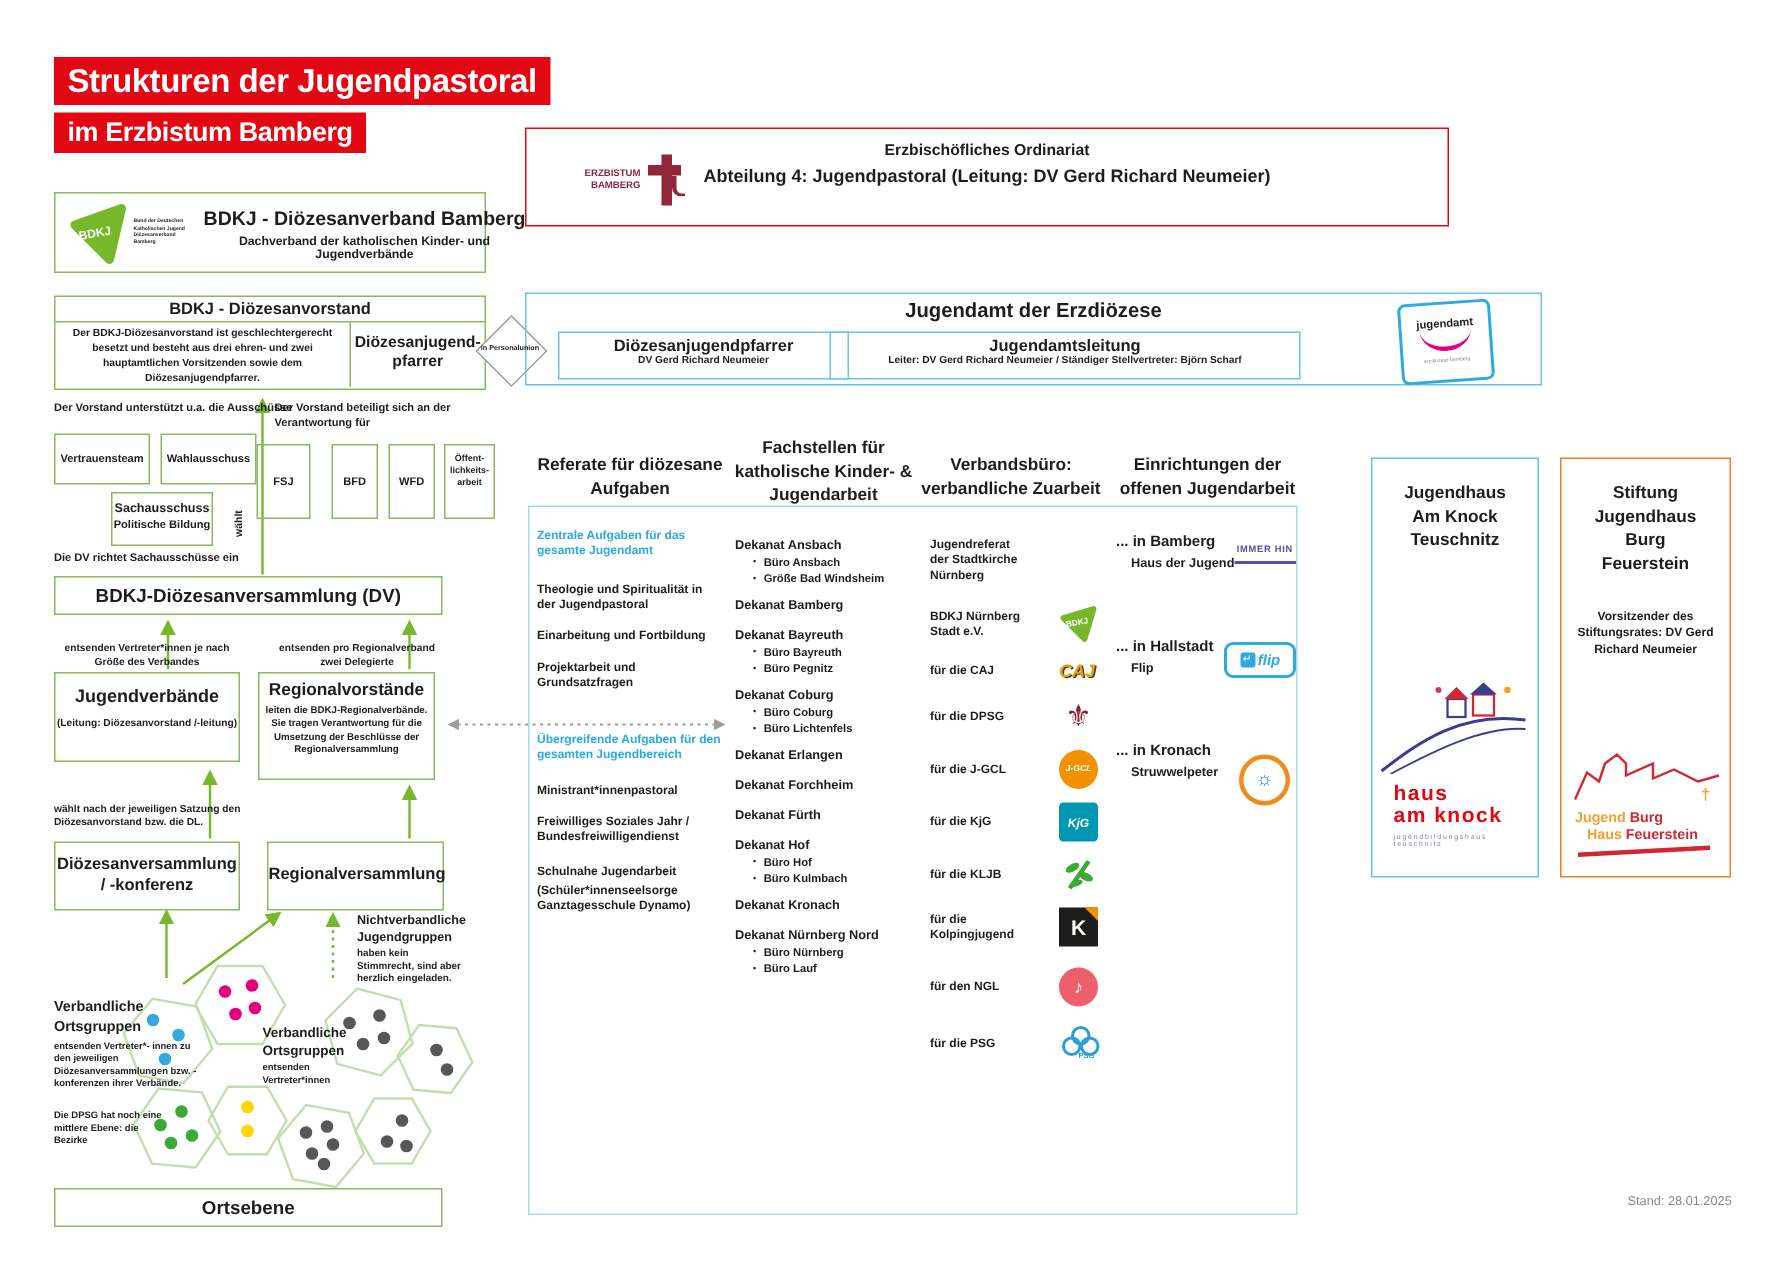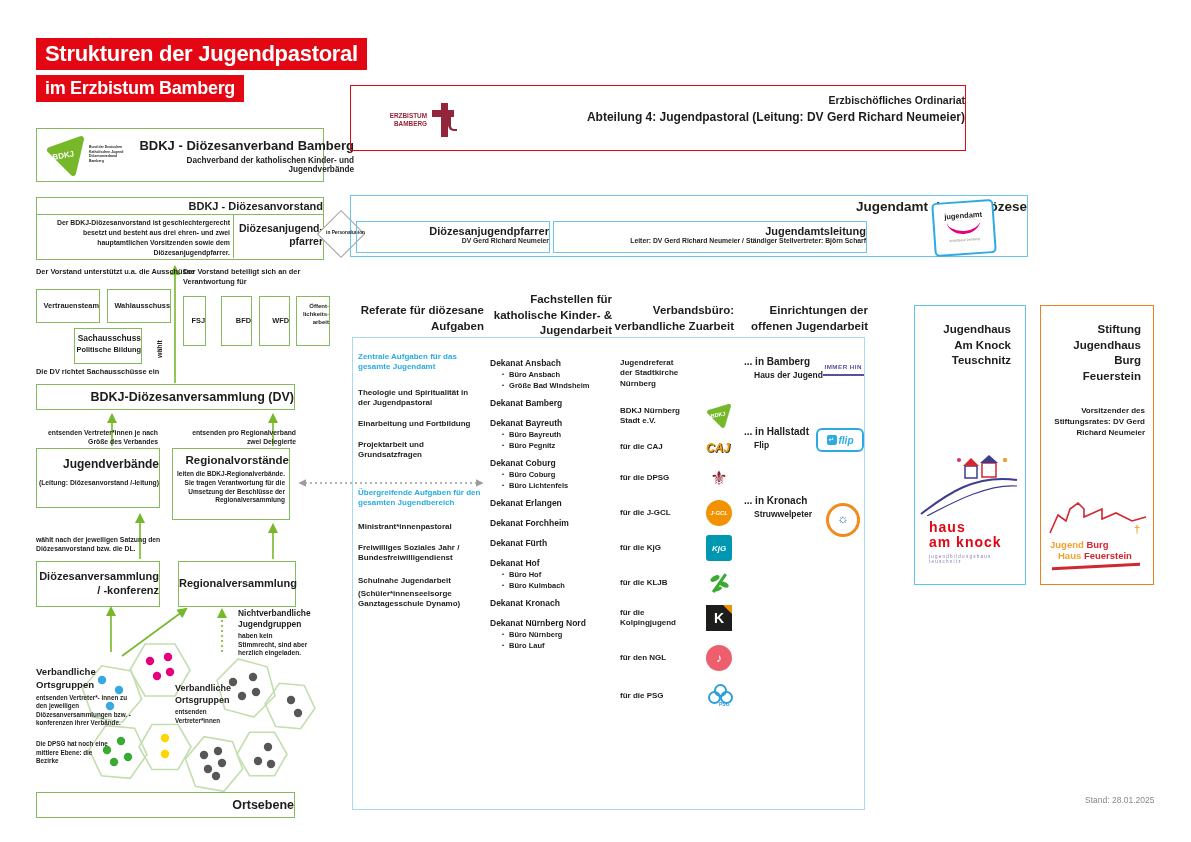--- a/index.html
+++ b/index.html
@@ -1,20 +1,20 @@
 <!DOCTYPE html>
 <html><head>
 <meta charset="utf-8">
 <style>
   html,body{margin:0;padding:0;background:#fff;}
   #canvas{position:relative;width:1191px;height:842px;background:#fff;overflow:hidden;
           font-family:"Liberation Sans",sans-serif;color:#1d1d1b;}
   .abs{position:absolute;}
   .b{font-weight:bold;}
-  .center{text-align:right;}
+  .center{text-align:center;}
   .gbox{position:absolute;border:1.6px solid #85bb5c;background:transparent;box-sizing:border-box;}
   .bbox{position:absolute;border:1.6px solid #6ac2ee;background:transparent;box-sizing:border-box;}
   .redbar{position:absolute;background:#e30613;color:#fff;font-weight:bold;padding:3px 9px;letter-spacing:-0.3px;}
   .hex{fill:none;stroke:#c3deae;stroke-width:1.6;}
   .blue-h{color:#29abe2;}
   .dek-name{font-size:8.5px;font-weight:bold;}
   .buero{font-size:7.5px;font-weight:bold;padding-left:12px;margin-top:2px;}
   .bullet{font-size:6px;margin-right:5px;vertical-align:1px;}
   .c1-item{font-size:8px;font-weight:bold;line-height:1.25;}
   .c3-row{display:flex;align-items:center;justify-content:space-between;margin-bottom:9px;}
@@ -125,21 +125,21 @@
     </div>
     <div class="abs center" style="left:0;top:8px;width:100%;line-height:1.3">
       <div class="b" style="font-size:10.5px">Erzbischöfliches Ordinariat</div>
       <div class="b" style="font-size:12px;margin-top:2px">Abteilung 4: Jugendpastoral (Leitung: DV Gerd Richard Neumeier)</div>
     </div>
   </div>
 
   <div class="bbox" style="left:350px;top:195px;width:678px;height:62px;z-index:2">
     <div class="b center" style="font-size:13.5px;padding-top:3px">Jugendamt der Erzdiözese</div>
   </div>
-  <div class="bbox center" style="left:356px;top:221px;width:194px;height:32px;z-index:3">
+  <div class="bbox center" style="left:372px;top:221px;width:194px;height:32px;z-index:3">
     <div class="b" style="font-size:11px;padding-top:3px">Diözesanjugendpfarrer</div>
     <div class="b" style="font-size:6.8px">DV Gerd Richard Neumeier</div>
   </div>
   <div class="bbox center" style="left:553px;top:221px;width:314px;height:32px;z-index:3">
     <div class="b" style="font-size:11px;padding-top:3px">Jugendamtsleitung</div>
     <div class="b" style="font-size:6.8px">Leiter: DV Gerd Richard Neumeier / Ständiger Stellvertreter: Björn Scharf</div>
   </div>
   <div class="abs" style="left:933px;top:201px;width:58px;height:50px;border:2.5px solid #2daae1;border-radius:5px;transform:rotate(-4deg);background:#fff;z-index:3;text-align:center">
     <div class="b" style="font-size:7.5px;margin-top:8px">jugendamt</div>
     <div style="width:34px;height:11px;margin:0 auto;border-bottom:3px solid #e6007e;border-radius:0 0 50% 50% / 0 0 100% 100%"></div>
@@ -149,21 +149,21 @@
   <div class="abs b" style="left:36px;top:267px;font-size:7.4px;white-space:nowrap;z-index:2">Der Vorstand unterstützt u.a. die Ausschüsse</div>
   <div class="abs b" style="left:183px;top:267px;width:132px;font-size:7.4px;line-height:1.35;z-index:2">Der Vorstand beteiligt sich an der Verantwortung für</div>
   <div class="abs b" style="left:156px;top:358px;font-size:7px;transform:rotate(-90deg);transform-origin:left top;z-index:2">wählt</div>
 
   <div class="gbox b center" style="left:36px;top:289px;width:64px;height:34px;font-size:7.4px;line-height:32px;z-index:2">Vertrauensteam</div>
   <div class="gbox b center" style="left:107px;top:289px;width:64px;height:34px;font-size:7.4px;line-height:32px;z-index:2">Wahlausschuss</div>
   <div class="gbox center" style="left:74px;top:328px;width:68px;height:36px;z-index:2">
     <div class="b" style="font-size:8.4px;margin-top:4px">Sachausschuss</div>
     <div class="b" style="font-size:7.4px;margin-top:2px">Politische Bildung</div>
   </div>
-  <div class="gbox b center" style="left:183px;top:296px;width:23px;height:50px;font-size:7.4px;line-height:48px;z-index:2">FSJ</div>
+  <div class="gbox b center" style="left:171px;top:296px;width:36px;height:50px;font-size:7.4px;line-height:48px;z-index:2">FSJ</div>
   <div class="gbox b center" style="left:221px;top:296px;width:31px;height:50px;font-size:7.4px;line-height:48px;z-index:2">BFD</div>
   <div class="gbox b center" style="left:259px;top:296px;width:31px;height:50px;font-size:7.4px;line-height:48px;z-index:2">WFD</div>
   <div class="gbox b center" style="left:296px;top:296px;width:34px;height:50px;font-size:6px;line-height:1.3;padding-top:6px;z-index:2">Öffent- lichkeits- arbeit</div>
   <div class="abs b" style="left:36px;top:367px;font-size:7.4px;white-space:nowrap;z-index:2">Die DV richtet Sachausschüsse ein</div>
 
   <div class="gbox b center" style="left:36px;top:384px;width:259px;height:26px;font-size:12.5px;line-height:24px;z-index:2">BDKJ-Diözesanversammlung (DV)</div>
   <div class="abs b center tiny" style="left:38px;top:428px;width:120px;font-size:6.8px;z-index:2">entsenden Vertreter*innen je nach Größe des Verbandes</div>
   <div class="abs b center tiny" style="left:180px;top:428px;width:116px;font-size:6.8px;z-index:2">entsenden pro Regionalverband zwei Delegierte</div>
 
   <div class="gbox center" style="left:36px;top:448px;width:124px;height:60px;z-index:2">

